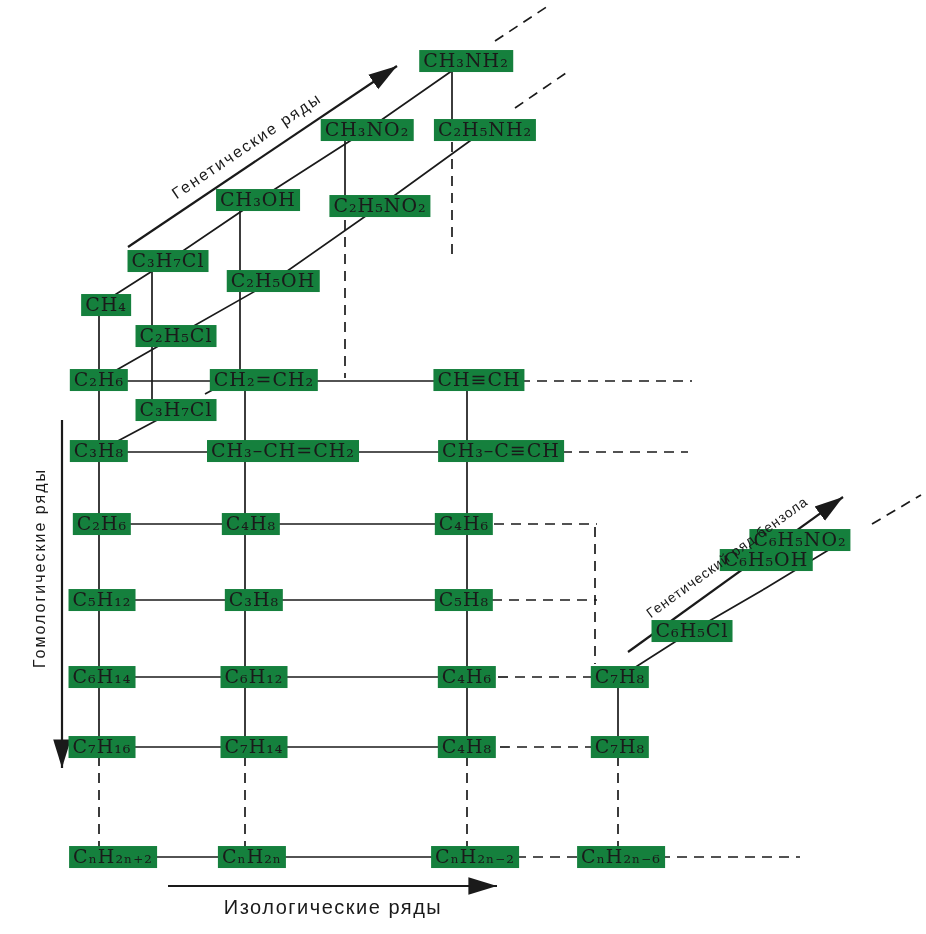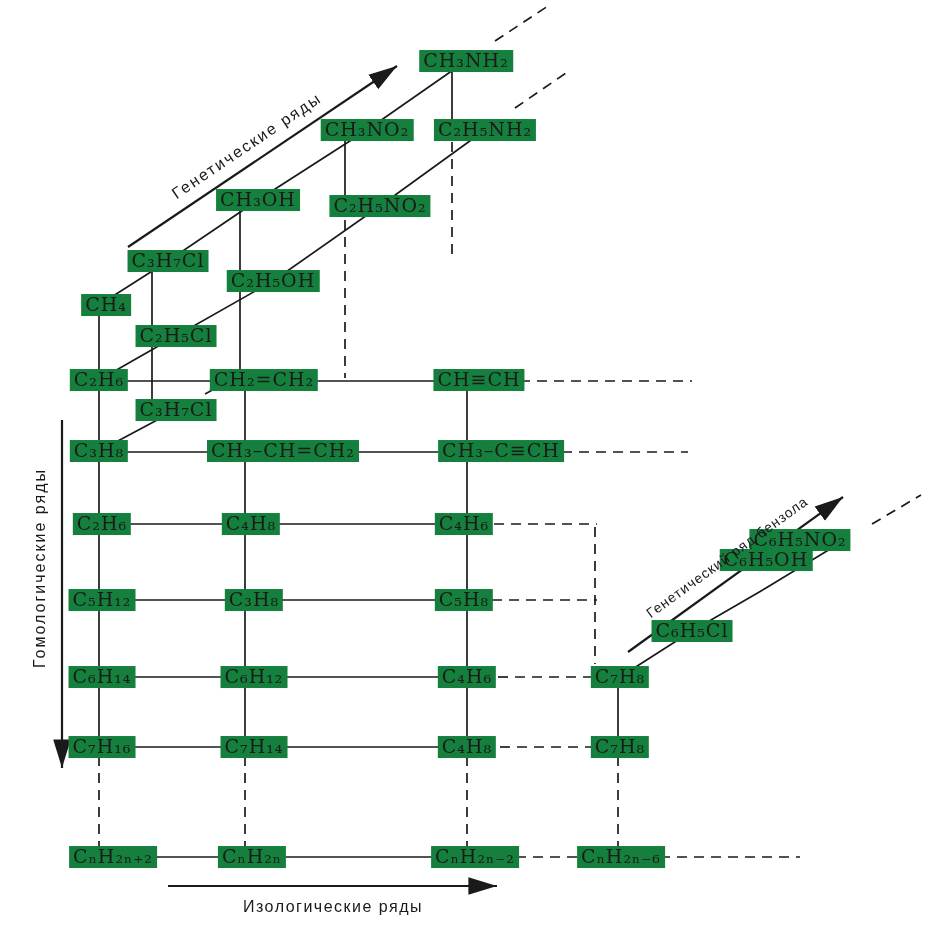--- a/index.html
+++ b/index.html
@@ -143,16 +143,16 @@
   <div class="f" style="left:485px;top:130px">C₂H₅NH₂</div>
 
   <div class="f" style="left:176px;top:410px">C₃H₇Cl</div>
 
   <div class="f" style="left:692px;top:631px">C₆H₅Cl</div>
   <div class="f" style="left:766px;top:560px">C₆H₅OH</div>
   <div class="f" style="left:800px;top:540px">C₆H₅NO₂</div>
 
   <div class="rlabel" style="left:247px;top:146px;transform:translate(-50%,-50%) rotate(-34deg);font-size:16px;letter-spacing:2px">Генетические ряды</div>
   <div class="rlabel" style="left:40px;top:568px;transform:translate(-50%,-50%) rotate(-90deg);font-size:16px;letter-spacing:2px">Гомологические ряды</div>
-  <div class="rlabel" style="left:333px;top:907px;transform:translate(-50%,-50%);font-size:16px;letter-spacing:1.5px">Изологические ряды</div>
+  <div class="rlabel" style="left:333px;top:907px;transform:translate(-50%,-50%);font-size:20px;letter-spacing:1.5px">Изологические ряды</div>
   <div class="rlabel" style="left:727px;top:557px;transform:translate(-50%,-50%) rotate(-36deg);font-size:14px;letter-spacing:1px">Генетический ряд бензола</div>
 
 </div>
 
 </body></html>

